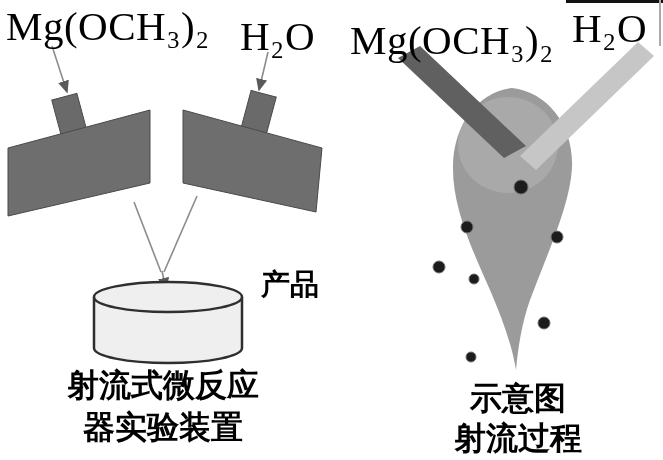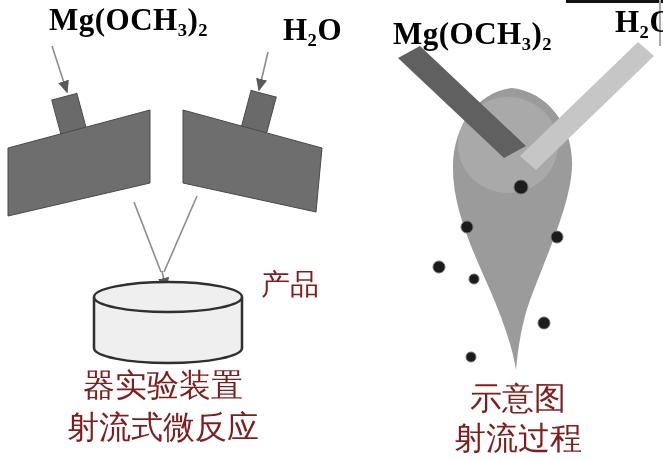--- a/index.html
+++ b/index.html
@@ -7,29 +7,28 @@
     position:relative;
     width:663px;height:460px;
     background:#ffffff;
     overflow:hidden;
     font-family:"Liberation Serif", serif;
   }
   .stage svg{position:absolute;left:0;top:0;}
   .label{position:absolute;color:#000;white-space:nowrap;}
   .chem{
     font-family:"Liberation Serif", serif;
-    font-size:31px;
-    font-weight:700;
+    font-size:41px;
+    font-weight:400;
     letter-spacing:0.5px;
-    margin-left:43px;
   }
   .cjk{
     font-family:"Liberation Sans", sans-serif;
-    font-weight:normal;
-    color:#7f1d1d;
+    font-weight:bold;
+    color:#000000;
   }
   .caption{
     position:absolute;
     text-align:center;
     font-size:32px;
     line-height:42px;
   }
   .collector-label{
     position:absolute;
     text-align:center;
@@ -91,22 +90,22 @@
   </svg>
 
   <div class="label chem" style="left:6px;top:2px;">Mg(OCH₃)₂</div>
   <div class="label chem" style="left:240px;top:12px;">H₂O</div>
 
   <div class="collector-label cjk" style="left:238px;top:266px;width:104px;">
     <div>产品</div>
   </div>
 
   <div class="caption cjk" style="left:48px;top:364px;width:230px;">
+    <div>射流式微反应</div>
     <div>器实验装置</div>
-    <div>射流式微反应</div>
   </div>
 
   <div class="label chem" style="left:350px;top:16px;">Mg(OCH₃)₂</div>
   <div class="label chem" style="left:572px;top:4px;">H₂O</div>
 
   <div class="caption cjk" style="left:418px;top:378px;width:200px;line-height:40px;">
     <div>示意图</div>
     <div>射流过程</div>
   </div>
 

